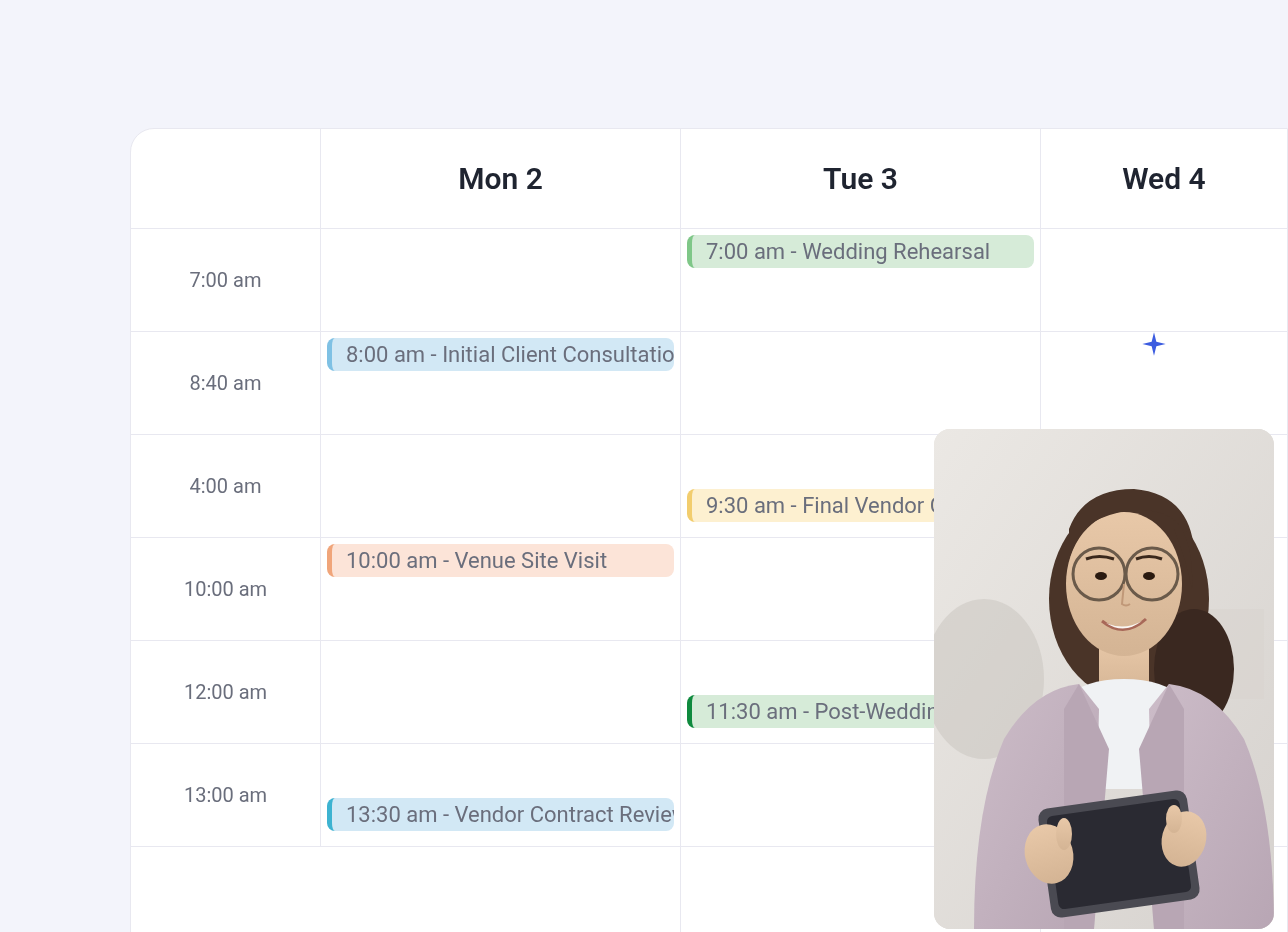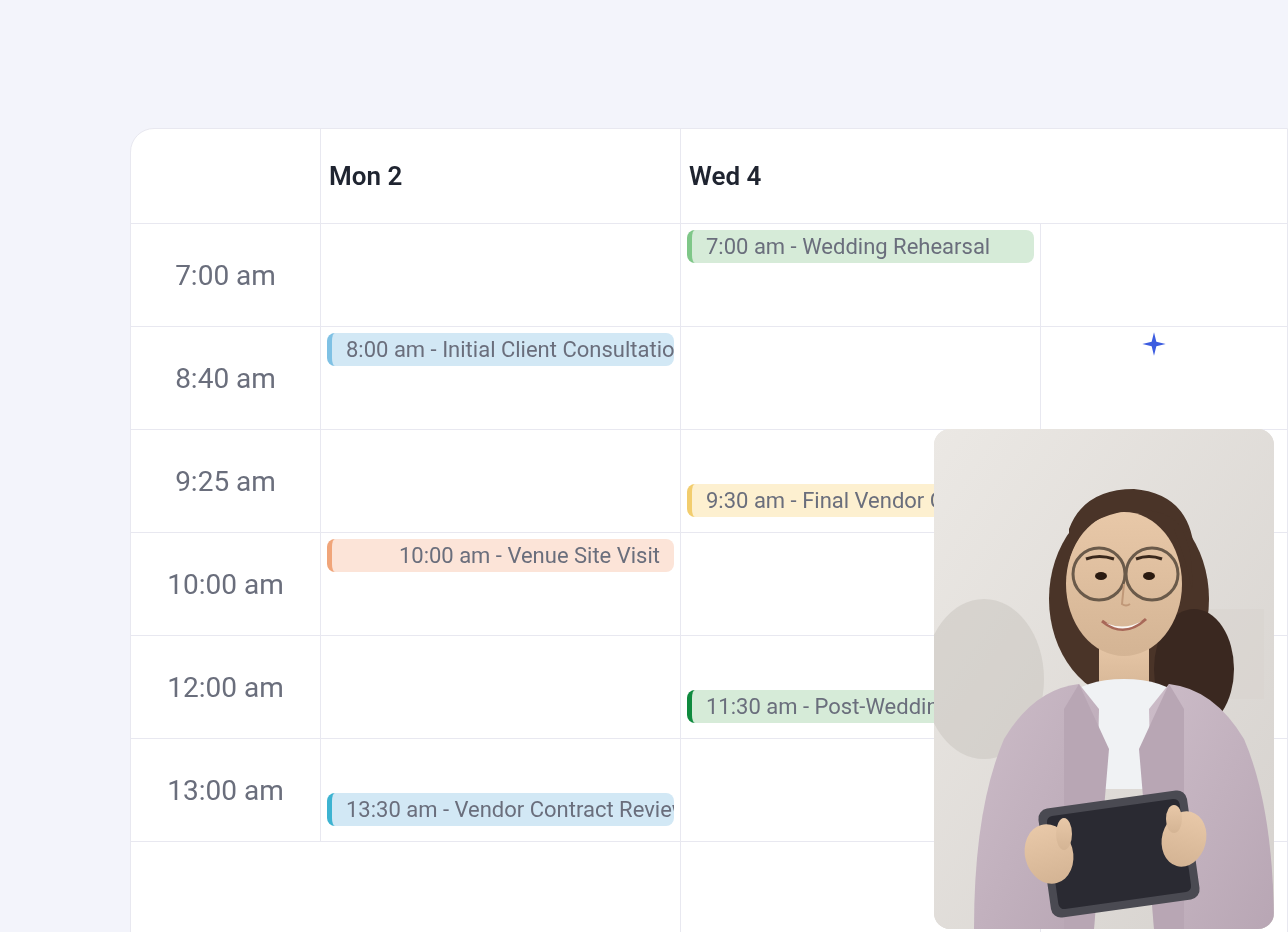--- a/index.html
+++ b/index.html
@@ -25,42 +25,43 @@
       border: 1px solid #e8e8f0;
       overflow: hidden;
     }
     .calendar-header {
       display: grid;
       grid-template-columns: 190px 360px 360px 1fr;
       border-bottom: 1px solid #e8e8f0;
     }
     .header-cell {
       padding: 32px 8px;
-      font-size: 26px;
+      text-align: center;
+      font-size: 30px;
       font-weight: 600;
       color: #1f2430;
       border-right: 1px solid #e8e8f0;
     }
     .header-cell:last-child {
       border-right: none;
     }
     .calendar-body {
       display: grid;
       grid-template-columns: 190px 360px 360px 1fr;
     }
     .time-column {
       display: flex;
       flex-direction: column;
     }
     .time-cell {
       height: 103px;
       display: flex;
       align-items: center;
       justify-content: center;
-      font-size: 28px;
+      font-size: 20px;
       color: #6a6e7c;
       border-bottom: 1px solid #e8e8f0;
       border-right: 1px solid #e8e8f0;
     }
     .day-column {
       display: flex;
       flex-direction: column;
       position: relative;
     }
     .day-cell {
@@ -88,21 +89,20 @@
       background: #d6ebd8;
       border-left-color: #7fc788;
     }
     .event-blue-light {
       background: #d2e8f5;
       border-left-color: #7fc1e4;
     }
     .event-orange-light {
       background: #fce4d8;
       border-left-color: #f0a57a;
-      text-align: right;
     }
     .event-yellow-light {
       background: #fdf0d0;
       border-left-color: #f2cd6e;
     }
     .event-green-dark {
       background: #d6ebd8;
       border-left-color: #0f8a3e;
     }
     .event-blue-teal {
@@ -132,27 +132,28 @@
       height: 100%;
     }
   </style>
 </head>
 <body>
 
 <div class="calendar-container">
   <div class="calendar-header">
     <div class="header-cell"></div>
     <div class="header-cell">Mon 2</div>
+    <div class="header-cell">Tue 3</div>
     <div class="header-cell">Wed 4</div>
   </div>
   <div class="calendar-body">
     <div class="time-column">
       <div class="time-cell">7:00 am</div>
       <div class="time-cell">8:40 am</div>
-      <div class="time-cell">9:25 am</div>
+      <div class="time-cell">4:00 am</div>
       <div class="time-cell">10:00 am</div>
       <div class="time-cell">12:00 am</div>
       <div class="time-cell">13:00 am</div>
     </div>
     <div class="day-column" id="col-mon">
       <div class="day-cell"></div>
       <div class="day-cell">
           <div class="event event-blue-light" style="top: 6px;">8:00 am - Initial Client Consultation</div>
         </div>
       <div class="day-cell"></div>

